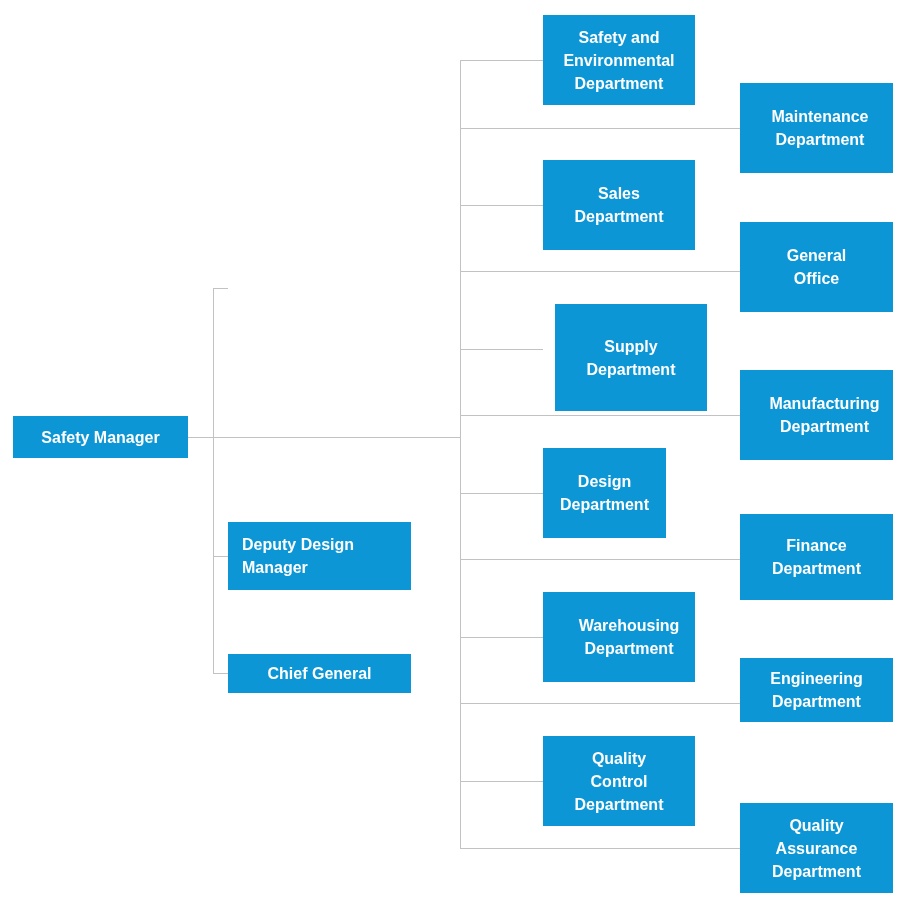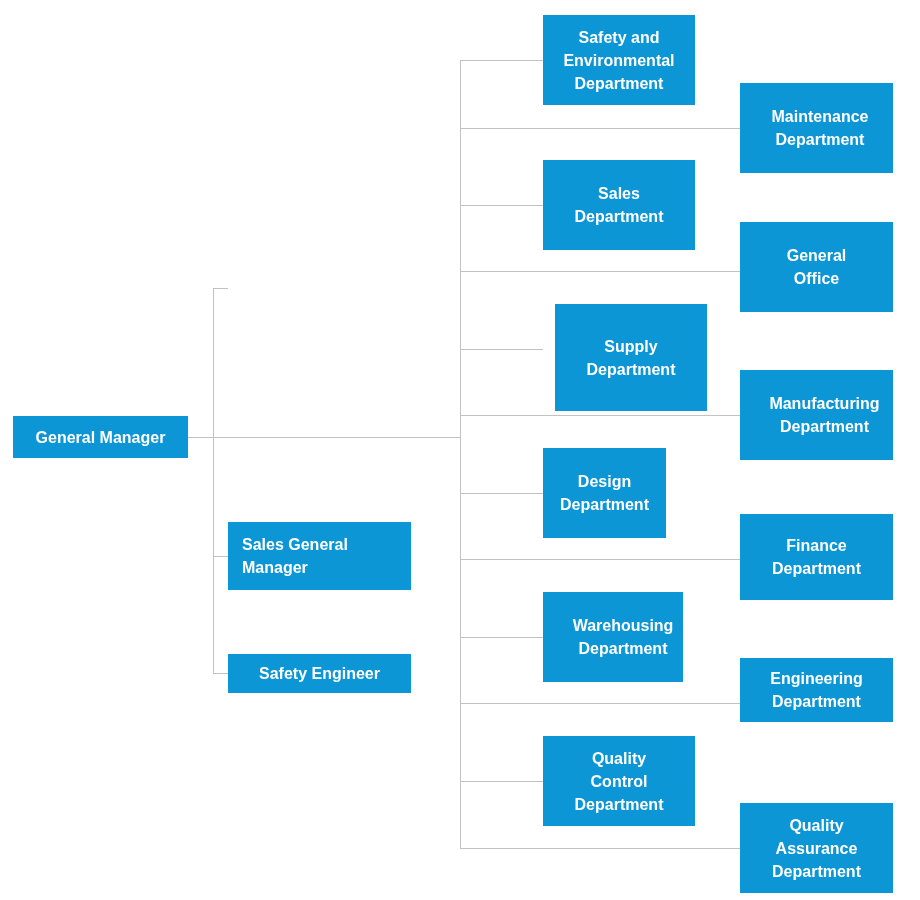--- a/index.html
+++ b/index.html
@@ -47,21 +47,21 @@
   
   #n-general-manager        { left: 13px;  top: 416px; width: 175px; height: 42px; }
   #n-managerial-rep         { left: 228px; top: 254px; width: 183px; height: 67px; }
   #n-deputy-general-manager { left: 228px; top: 522px; width: 183px; height: 68px; }
   #n-chief-engineer         { left: 228px; top: 654px; width: 183px; height: 39px; }
 
   #n-safety          { left: 543px; top: 15px;  width: 152px; height: 90px; }
   #n-sales           { left: 543px; top: 160px; width: 152px; height: 90px; }
   #n-supply          { left: 531px; top: 304px; width: 152px; height: 107px; margin-left: 24px; }
   #n-design          { left: 543px; top: 448px; width: 123px; height: 90px; }
-  #n-warehousing     { left: 543px; top: 592px; width: 140px; height: 90px; padding-left: 24px; }
+  #n-warehousing     { left: 543px; top: 592px; width: 152px; height: 90px; padding-left: 24px; }
   #n-quality-control { left: 543px; top: 736px; width: 152px; height: 90px; }
 
   #n-maintenance       { left: 740px; top: 83px;  width: 153px; height: 90px; padding-left: 11px; }
   #n-general-office    { left: 740px; top: 222px; width: 153px; height: 90px; }
   #n-manufacturing     { left: 740px; top: 370px; width: 153px; height: 90px; padding-left: 20px; }
   #n-finance           { left: 740px; top: 514px; width: 153px; height: 86px; }
   #n-engineering       { left: 740px; top: 658px; width: 153px; height: 64px; }
   #n-quality-assurance { left: 740px; top: 803px; width: 153px; height: 90px; }
 
   
@@ -105,27 +105,27 @@
   <div class="hline" id="l-b-warehouse"></div>
   <div class="hline" id="l-b-qc"></div>
 
   <div class="hline" id="l-b-maint"></div>
   <div class="hline" id="l-b-office"></div>
   <div class="hline" id="l-b-manuf"></div>
   <div class="hline" id="l-b-finance"></div>
   <div class="hline" id="l-b-eng"></div>
   <div class="hline" id="l-b-qa"></div>
 
-  <div class="node" id="n-general-manager">General Manager</div>
+  <div class="node" id="n-general-manager">Safety Manager</div>
 
 
-  <div class="node left-text" id="n-deputy-general-manager">Sales General
+  <div class="node left-text" id="n-deputy-general-manager">Deputy Design
 Manager</div>
 
-  <div class="node" id="n-chief-engineer">Safety Engineer</div>
+  <div class="node" id="n-chief-engineer">Chief General</div>
 
   <div class="node" id="n-safety">Safety and
 Environmental
 Department</div>
 
   <div class="node" id="n-sales">Sales
 Department</div>
 
   <div class="node" id="n-supply">Supply
 Department</div>

